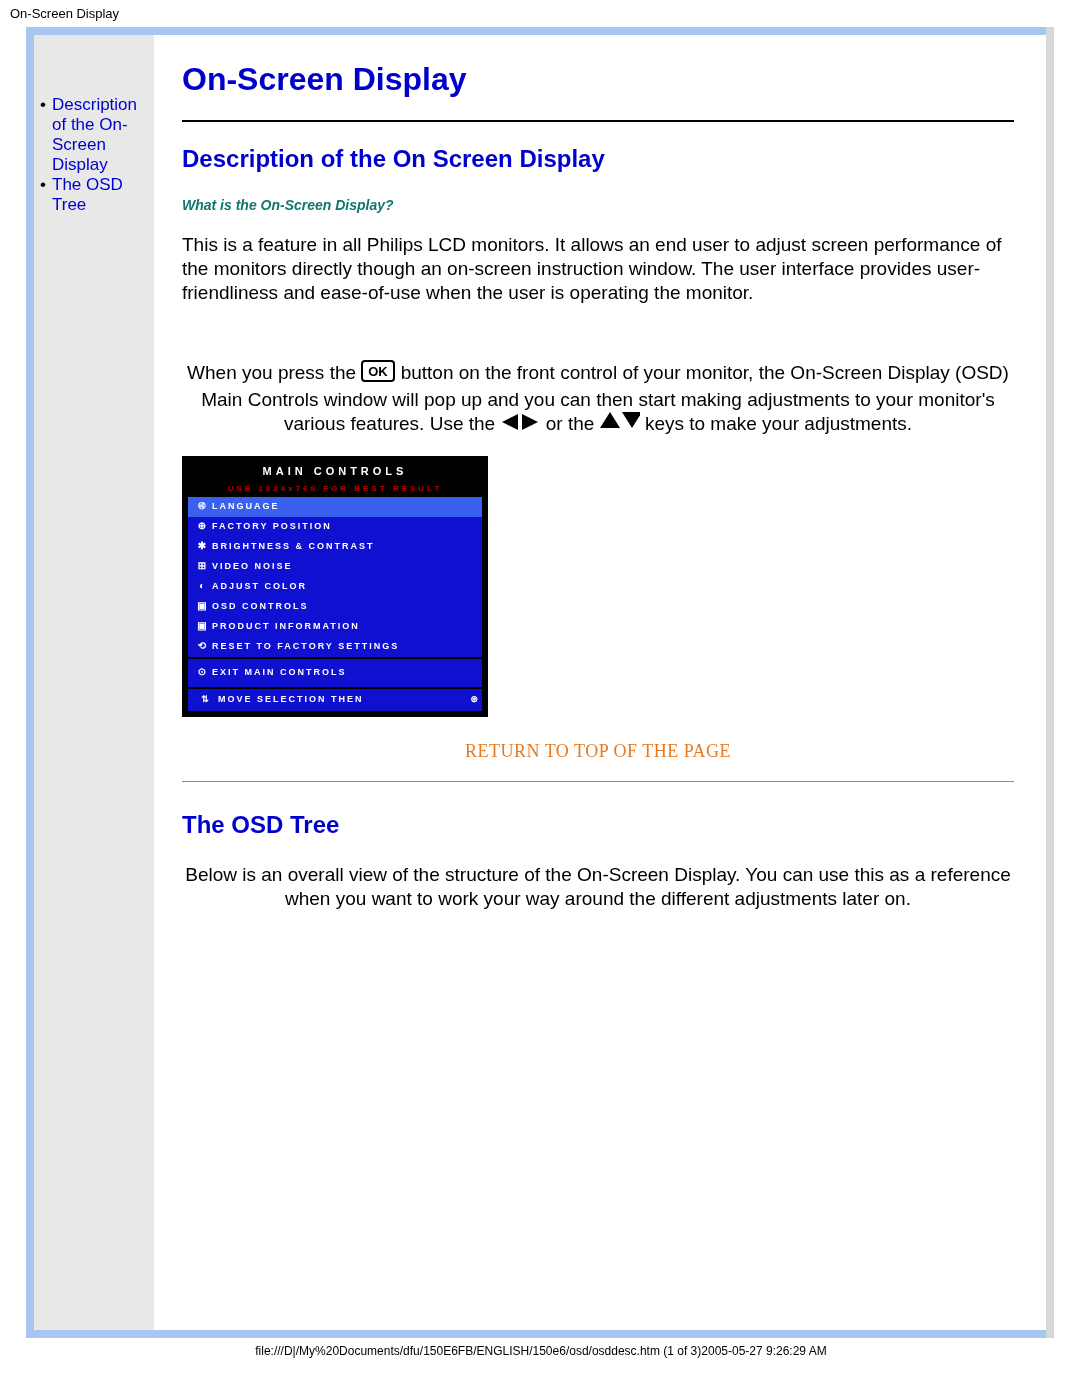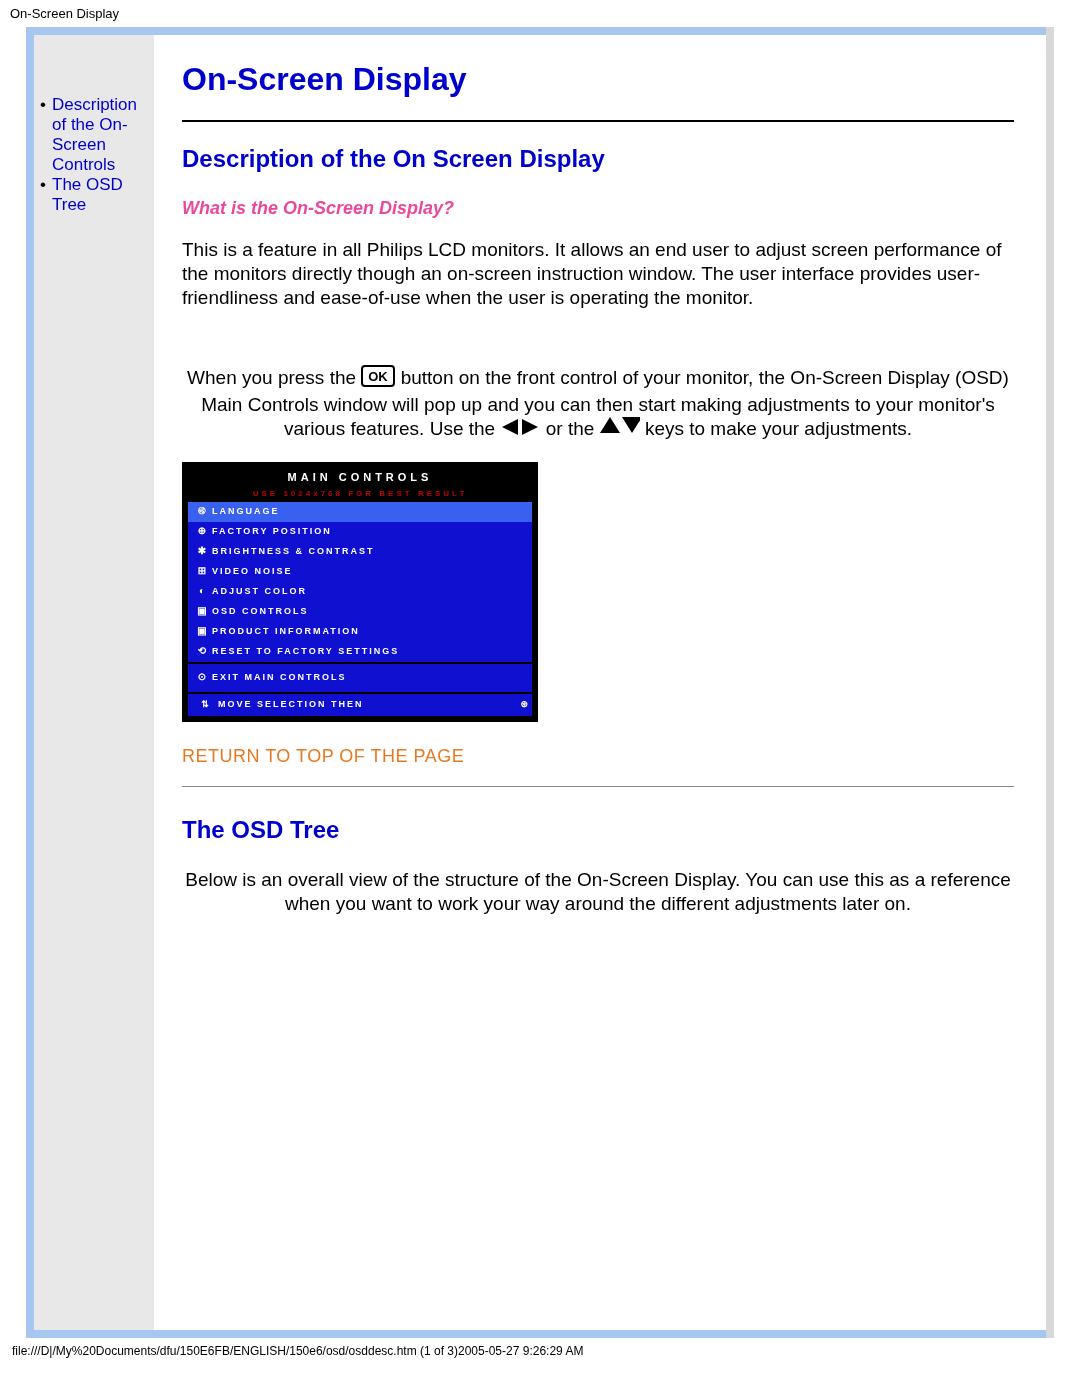--- a/index.html
+++ b/index.html
@@ -10,53 +10,53 @@
   .page { background:#fff; display:flex; min-height:1295px; }
   .sidebar { width:120px; background:#e8e8e8; padding:60px 6px 10px 6px; font-size:17px; color:#0000cc; }
   .sidebar .bullet-row { display:flex; }
   .sidebar .dot { width:12px; flex:0 0 12px; color:#000; }
   .sidebar a { color:#0000cc; text-decoration:none; }
   .main { flex:1; padding:24px 32px 20px 28px; line-height:1.28; }
   h1.page-title { color:#0000cc; font-size:32px; font-weight:bold; margin-bottom:20px; }
   hr.sep { border:none; border-top:2px solid #000; margin:12px 0 22px 0; }
   hr.sep-thin { border:none; border-top:1px solid #888; margin:18px 0 28px 0; }
   h2.sec { color:#0000cc; font-size:24px; font-weight:bold; margin-bottom:22px; }
-  .sub-orange { color:#ec4899; font-style:italic; font-weight:bold; font-size:18px; margin-bottom:18px; }
+  .sub-orange { color:#0f766e; font-style:italic; font-weight:bold; font-size:14px; margin-bottom:18px; }
   p.body { margin-bottom:54px; }
   p.body2 { margin-bottom:18px;text-align:center; }
   .inline-svg { vertical-align:middle; display:inline-block; }
-  .osd-panel { width:356px; background:#000; padding:6px; font-family:Arial, sans-serif; letter-spacing:2px; font-size:10px; font-weight:bold; margin-bottom:22px; }
+  .osd-panel { width:306px; background:#000; padding:6px; font-family:Arial, sans-serif; letter-spacing:2px; font-size:10px; font-weight:bold; margin-bottom:22px; }
   .osd-panel .mc-title { color:#fff; text-align:center; letter-spacing:4px; font-size:11px; padding:2px 0 4px 0; }
   .osd-panel .mc-hint { color:#c00000; text-align:center; font-size:8px; letter-spacing:3px; padding:1px 0 1px 0; }
   .osd-blue { background:#1010d0; margin:2px 0; padding:0; }
   .osd-row { display:flex; align-items:center; padding:1px 4px; color:#fff; height:20px; }
   .osd-row.hi { background:#3a60f0; }
   .osd-row .ic { width:20px; flex:0 0 20px; text-align:center; font-size:10px; letter-spacing:0; }
   .osd-row .lab { font-size:9px; letter-spacing:2px; }
   .osd-foot { display:flex; align-items:center; padding:3px 4px; color:#fff; background:#1010d0; font-size:9px; letter-spacing:2px; height:22px; }
   .osd-foot .ic2 { width:26px; flex:0 0 26px; text-align:center; letter-spacing:0; }
   .osd-foot .endic { margin-left:auto; letter-spacing:0; }
-  .return-link { margin:4px 0 4px 0; }
+  .return-link { text-align:center; margin:4px 0 4px 0;font-family:Liberation Serif, serif; }
   .return-link a { color:#e67a22; text-decoration:none; font-size:18px; letter-spacing:0.5px; }
-  .footer-path { font-size:12px; padding:6px 10px 2px 12px; }
+  .footer-path { font-size:12px; padding:6px 10px 2px 12px;text-align:center; }
   .spacer { height:180px; }
 </style>
 </head>
 <body>
 
 <div class="header-title">On-Screen Display</div>
 
 <div class="outer">
   <div class="right-shadow"></div>
   <div class="page">
 
     <div class="sidebar">
       <div class="bullet-row">
         <div class="dot">•</div>
-        <a href="#">Description of the On-Screen Controls</a>
+        <a href="#">Description of the On-Screen Display</a>
       </div>
       <div class="bullet-row">
         <div class="dot">•</div>
         <a href="#">The OSD Tree</a>
       </div>
     </div>
 
     <div class="main">
       <h1 class="page-title">On-Screen Display</h1>
 

